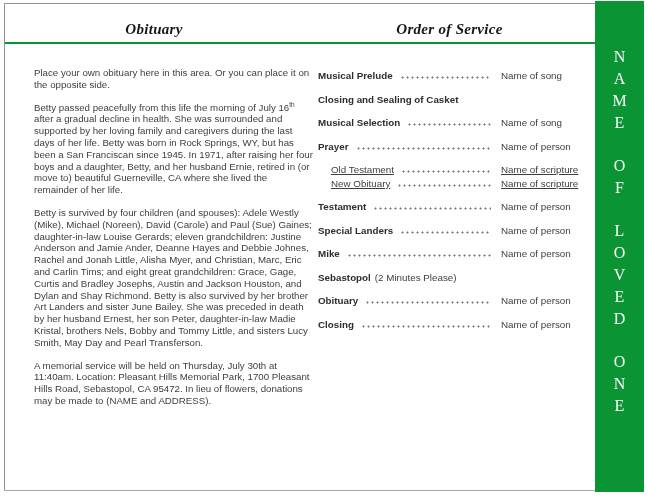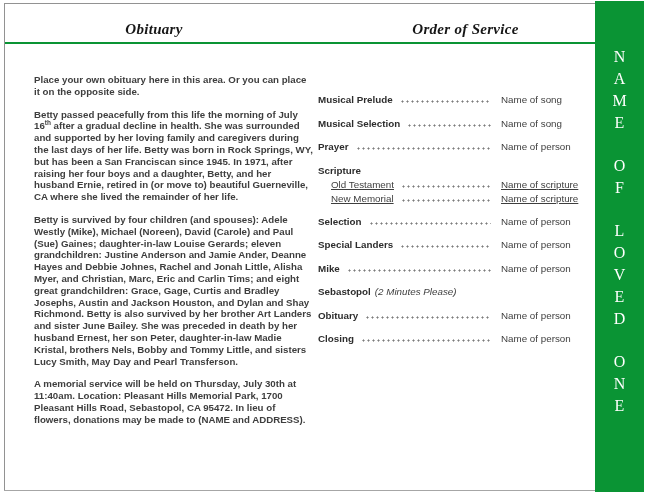--- a/index.html
+++ b/index.html
@@ -10,35 +10,35 @@
   
   .border-left{position:absolute;left:4px;top:3px;width:1px;height:488px;background:#929292;}
   .border-top{position:absolute;left:4px;top:3px;width:592px;height:1px;background:#929292;}
   .border-bottom{position:absolute;left:4px;top:490px;width:640px;height:1px;background:#a6a6a6;}
 
   
   .title{position:absolute;top:21px;font-family:"Liberation Serif",serif;
          font-style:italic;font-weight:bold;font-size:15px;color:#171717;
          text-align:center;letter-spacing:.3px;}
   .title.left{left:4px;width:300px;}
-  .title.right{left:320px;width:291px;}
+  .title.right{left:304px;width:291px;}
   .green-line{position:absolute;left:5px;top:42px;width:590px;height:2px;}
 
   
   .obituary{position:absolute;left:34px;top:67px;width:279px;
             font-size:9.7px;line-height:11.8px;}
-  .obituary p{margin:7px 0 11px 0;font-weight:bold;}
+  .obituary p{margin:0 0 11px 0;}
   .obituary sup{font-size:6.5px;vertical-align:super;line-height:0;}
 
   
-  .service{position:absolute;left:318px;top:69px;width:263px;font-size:9.8px;margin-top:24px;}
+  .service{position:absolute;left:318px;top:69px;width:263px;font-size:9.8px;}
   .row{display:flex;align-items:baseline;line-height:13px;margin-bottom:10.5px;}
   .row.tight{margin-bottom:1px;}
   .row .label{font-weight:bold;color:#2d2d2d;white-space:nowrap;}
-  .row .suffix{margin-left:4px;white-space:nowrap;font-style:italic;}
+  .row .suffix{margin-left:4px;white-space:nowrap;}
   .row .sublabel{white-space:nowrap;}
   .subrow{padding-left:13px;margin-bottom:1px;text-decoration:underline;}
   .group{margin-bottom:10px;}
   .leader{flex:1;height:3px;margin:0 10px 0 7px;
           background:radial-gradient(circle,#7c7c7c 0.9px,transparent 1.15px)
                      left bottom/5px 3px repeat-x;}
   .value{flex:none;width:80px;white-space:nowrap;}
 
   
   .green-bar{position:absolute;left:595px;top:1px;width:49px;height:491px;
@@ -67,46 +67,46 @@
       <p><span>A memorial service will be held on Thursday, July 30th at 11:40am.  Location:  Pleasant Hills Memorial Park, 1700 Pleasant Hills Road, Sebastopol, CA 95472.  In lieu of flowers, donations may be made to (NAME and ADDRESS).</span></p>
     </div>
 
   <div class="service" id="service-list">
       <div class="row">
         <span class="label">Musical Prelude</span>
         <div class="leader"></div>
         <span class="value">Name of song</span>
       </div>
       <div class="row">
+        <span class="label">Closing and Sealing of Casket</span>
+      </div>
+      <div class="row">
         <span class="label">Musical Selection</span>
         <div class="leader"></div>
         <span class="value">Name of song</span>
       </div>
       <div class="row">
         <span class="label">Prayer</span>
         <div class="leader"></div>
         <span class="value">Name of person</span>
       </div>
       <div class="group">
-        <div class="row tight">
-          <span class="label">Scripture</span>
-        </div>
         <div class="row subrow">
           <span class="sublabel">Old Testament</span>
           <div class="leader"></div>
           <span class="value">Name of scripture</span>
         </div>
         <div class="row subrow">
-          <span class="sublabel">New Memorial</span>
+          <span class="sublabel">New Obituary</span>
           <div class="leader"></div>
           <span class="value">Name of scripture</span>
         </div>
       </div>
       <div class="row">
-        <span class="label">Selection</span>
+        <span class="label">Testament</span>
         <div class="leader"></div>
         <span class="value">Name of person</span>
       </div>
       <div class="row">
         <span class="label">Special Landers</span>
         <div class="leader"></div>
         <span class="value">Name of person</span>
       </div>
       <div class="row">
         <span class="label">Mike</span>

